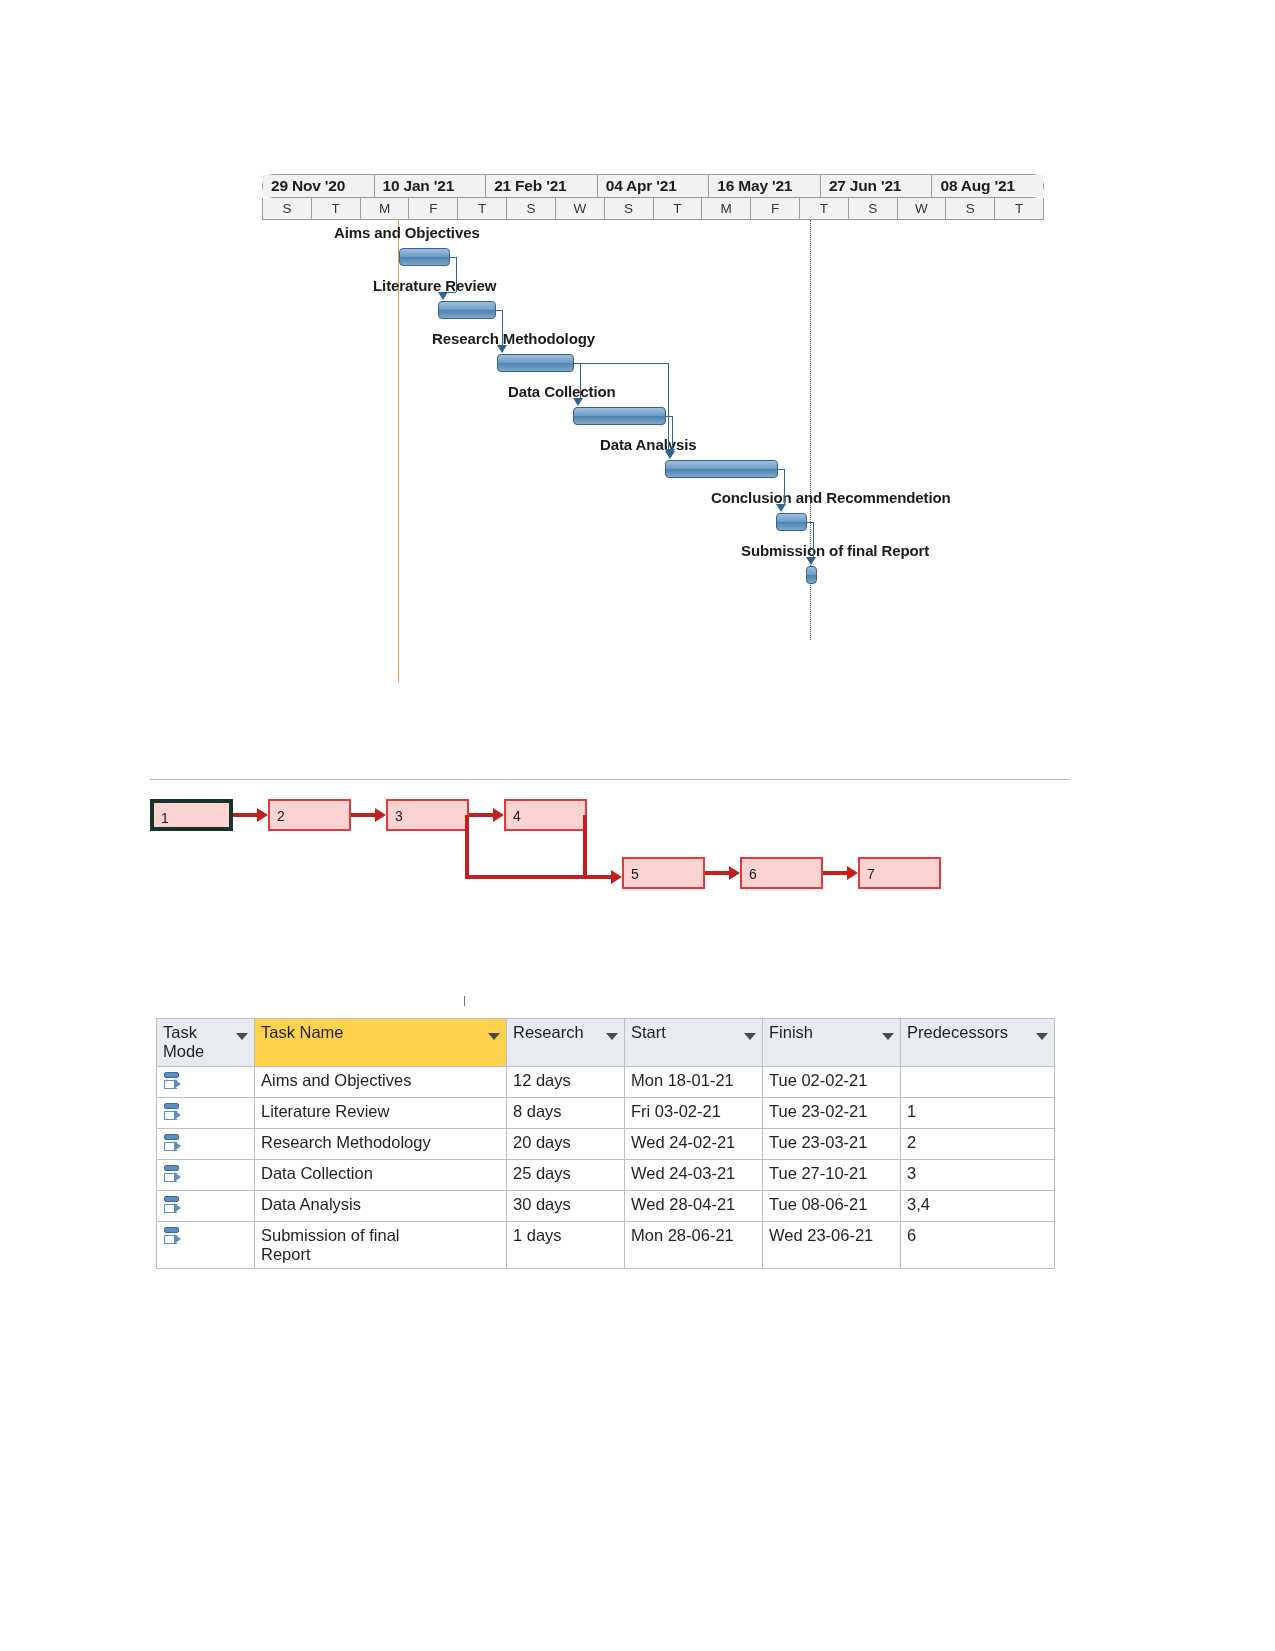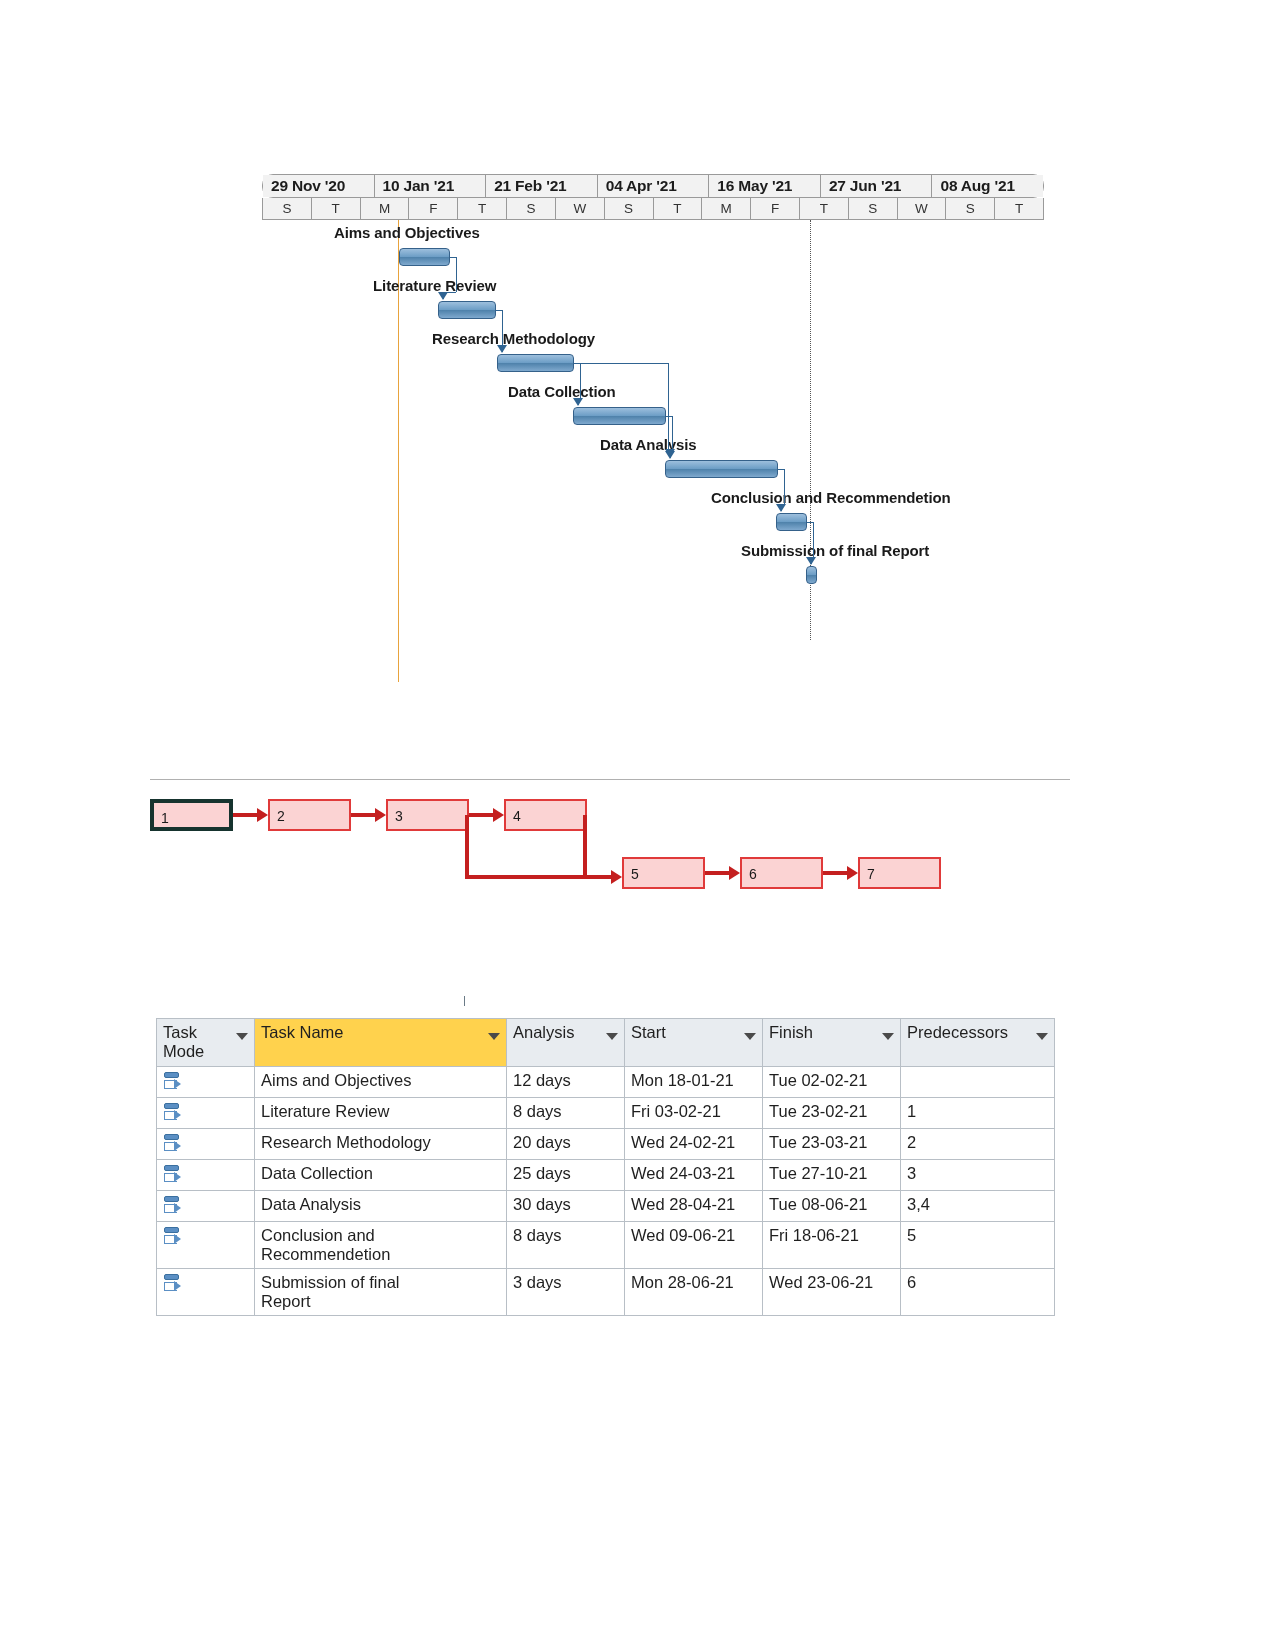--- a/index.html
+++ b/index.html
@@ -395,21 +395,21 @@
         <col class="c-dur">
       <col class="c-start">
         <col class="c-finish">
         <col class="c-pred">
     </colgroup>
     <thead>
         <tr>
           <th><span style="white-space: pre-line;">Task
 Mode</span><span class="hdr-caret"></span></th>
           <th class="name-col"><span style="white-space: pre-line;">Task Name</span><span class="hdr-caret"></span></th>
-          <th><span style="white-space: pre-line;">Analysis</span><span class="hdr-caret"></span></th>
+          <th><span style="white-space: pre-line;">Research</span><span class="hdr-caret"></span></th>
           <th><span style="white-space: pre-line; margin-top: 40px;">Start</span><span class="hdr-caret"></span></th>
           <th><span style="white-space: pre-line;">Finish</span><span class="hdr-caret"></span></th>
           <th><span style="white-space: pre-line;">Predecessors</span><span class="hdr-caret"></span></th>
         </tr>
       </thead>
     <tbody>
         <tr>
           <td class="mode-col"><span class="taskmode-icon"><span class="tm-bar"></span><span class="tm-arrow"></span><span class="tm-tip"></span></span></td>
           <td class="name-cell">Aims and Objectives</td>
           <td>12 days</td>
@@ -444,31 +444,22 @@
         <tr>
           <td class="mode-col"><span class="taskmode-icon"><span class="tm-bar"></span><span class="tm-arrow"></span><span class="tm-tip"></span></span></td>
           <td class="name-cell">Data Analysis</td>
           <td>30 days</td>
           <td>Wed 28-04-21</td>
           <td>Tue 08-06-21</td>
           <td>3,4</td>
         </tr>
         <tr>
           <td class="mode-col"><span class="taskmode-icon"><span class="tm-bar"></span><span class="tm-arrow"></span><span class="tm-tip"></span></span></td>
-          <td class="name-cell">Conclusion and
-Recommendetion</td>
-          <td>8 days</td>
-          <td>Wed 09-06-21</td>
-          <td>Fri 18-06-21</td>
-          <td>5</td>
-        </tr>
-        <tr>
-          <td class="mode-col"><span class="taskmode-icon"><span class="tm-bar"></span><span class="tm-arrow"></span><span class="tm-tip"></span></span></td>
           <td class="name-cell">Submission of final
 Report</td>
-          <td>3 days</td>
+          <td>1 days</td>
           <td>Mon 28-06-21</td>
           <td>Wed 23-06-21</td>
           <td>6</td>
         </tr>
       </tbody>
   </table>
 </div>
 
 </body></html>

